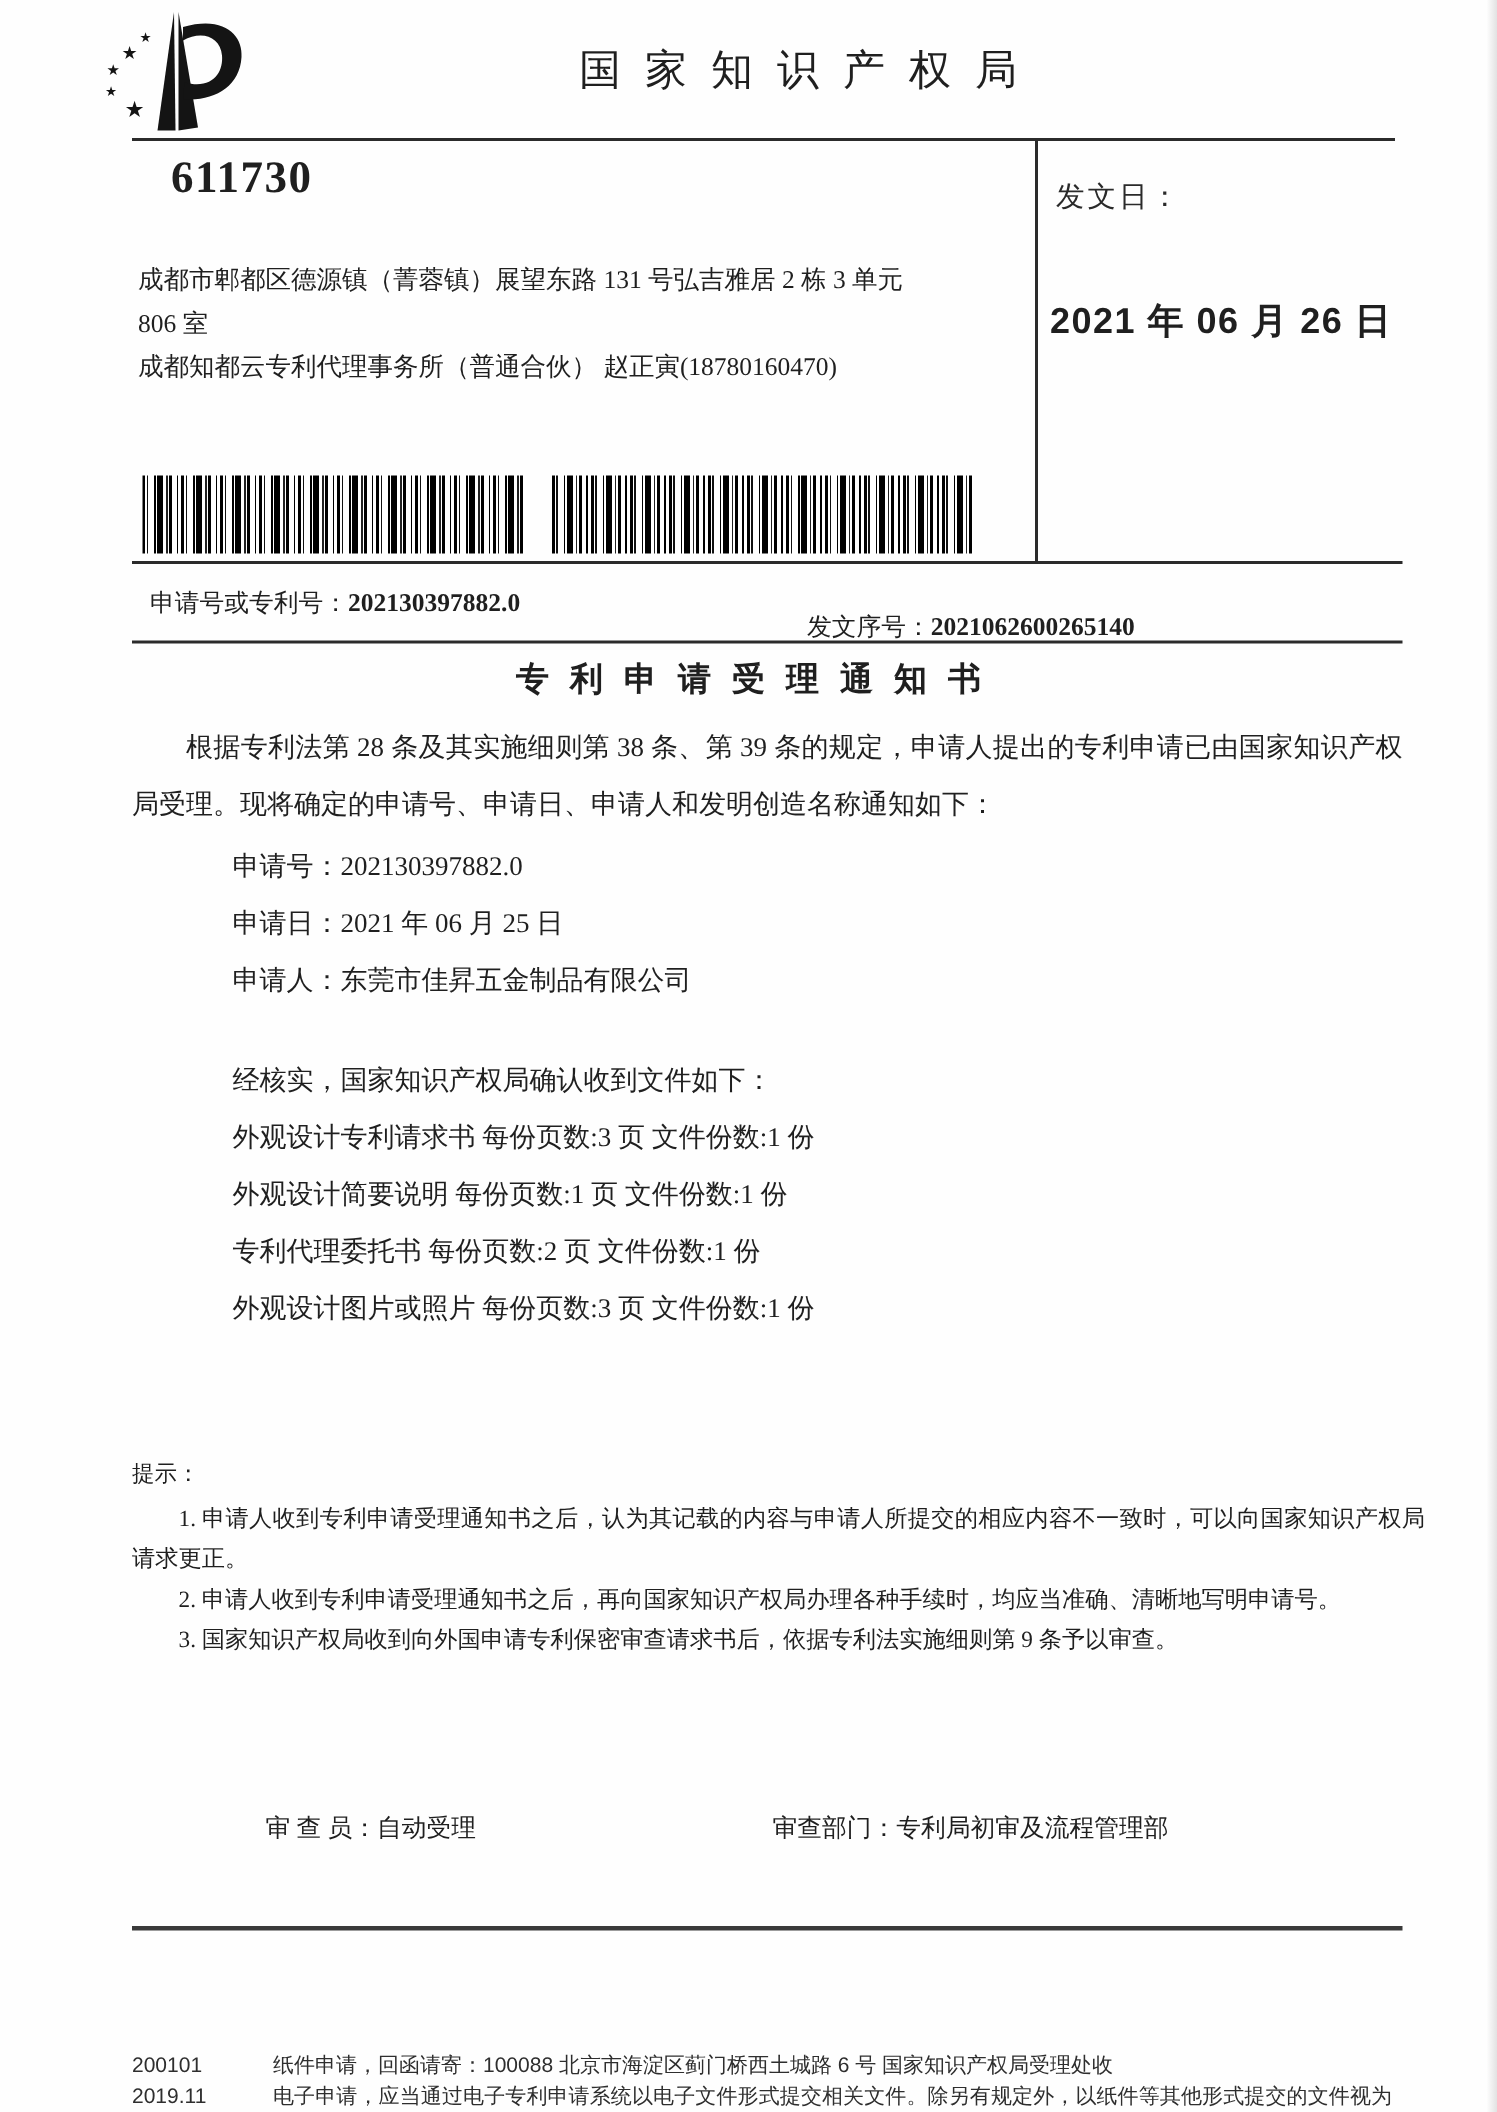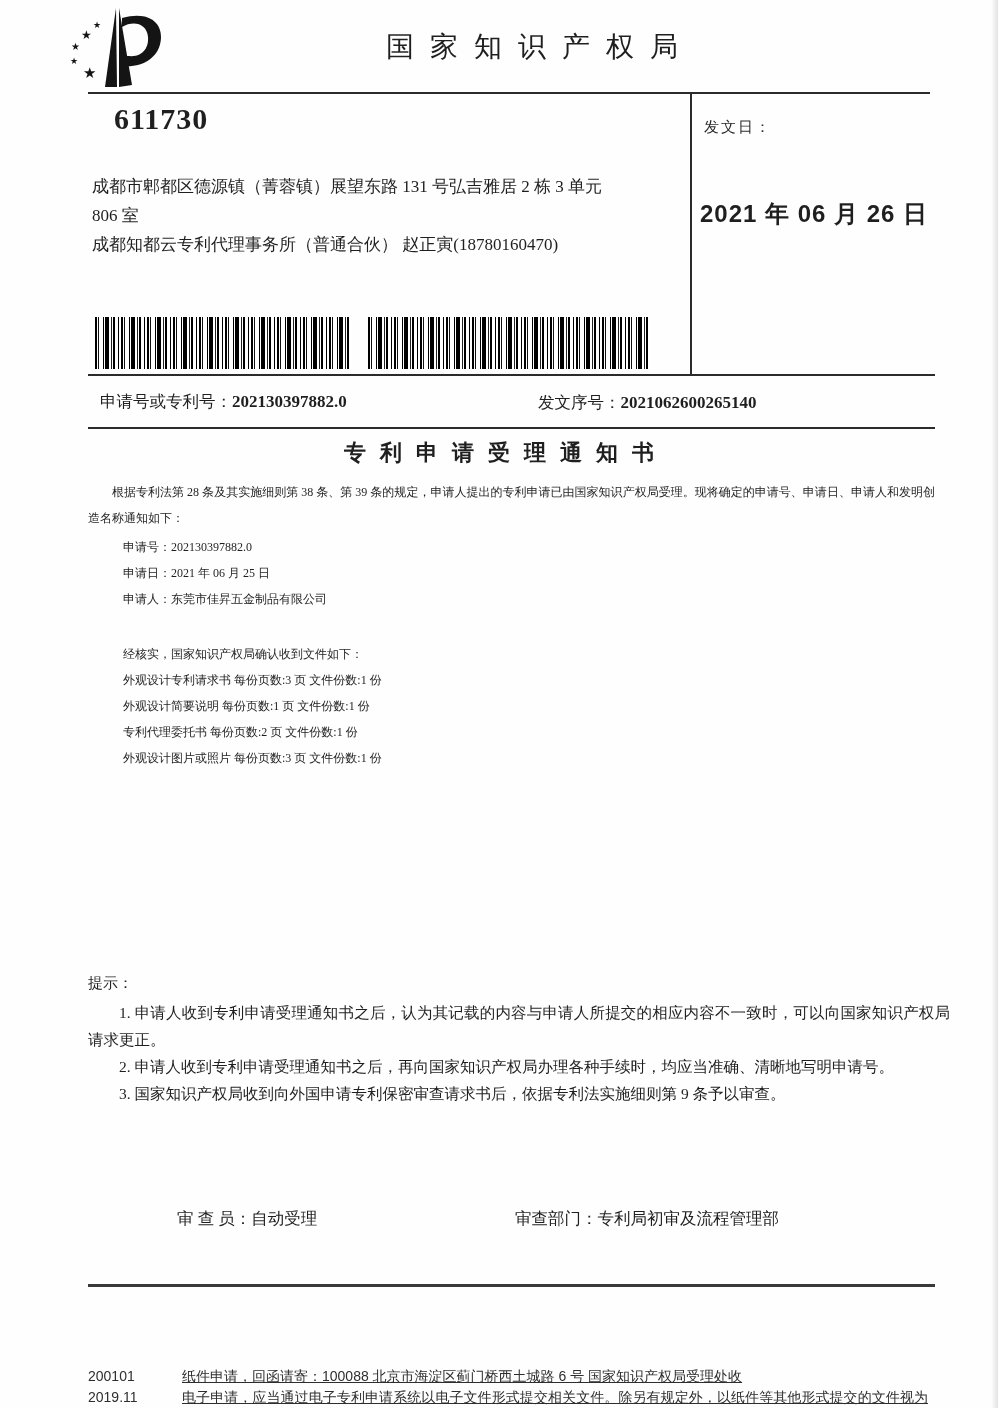--- a/index.html
+++ b/index.html
@@ -48,46 +48,46 @@
         #000 8px,#000 9px,#fff 9px,#fff 10px,
         #000 10px,#000 14px,#fff 14px,#fff 16px,
         #222 16px,#222 17px,#fff 17px,#fff 18px,
         #000 18px,#000 20px,#fff 20px,#fff 23px,
         #000 23px,#000 24px,#fff 24px,#fff 26px);
   }
   .barcode-left  { left:95px;  width:256px; }
   .barcode-right { left:368px; width:281px; }
 
   
-  .issue-label { position:absolute; left:704px; top:118px; font-size:15px; letter-spacing:2px; color:#2a2a2a; }
+  .issue-label { position:absolute; left:704px; top:118px; font-size:19px; letter-spacing:2px; color:#2a2a2a; }
   .issue-date  {
     position:absolute; left:700px; top:198px;
     font-family:"Liberation Sans","DejaVu Sans",sans-serif;
     font-size:24px; font-weight:700; letter-spacing:1px; white-space:nowrap;
   }
 
   
   .ref-row { position:absolute; left:88px; top:389px; width:847px; font-size:16.5px; }
   .ref-app { position:absolute; left:12px; top:2px; white-space:nowrap; }
-  .ref-serial { position:absolute; left:450px; top:3px; white-space:nowrap; }
+  .ref-serial { position:absolute; left:450px; top:18px; white-space:nowrap; }
   .ref-num { font-weight:700; font-size:17px; }
 
   
   .notice-title {
     position:absolute; left:0; right:0; top:438px;
     text-align:center; font-size:22px; font-weight:700;
     letter-spacing:14px; text-indent:14px; white-space:nowrap;
   }
   .body-block {
     position:absolute; left:88px; top:479px; width:847px;
-    font-size:12px; line-height:26px;
+    font-size:18px; line-height:38px;
   }
   .body-block p { margin:0; text-indent:2em; text-align:justify; }
   .field-list { margin:3px 0 0 35px; }
-  .field-line { white-space:nowrap; }
+  .field-line { white-space:nowrap;margin-left:32px; }
   .spacer27 { height:26px; }
 
   
   .tips-block {
     position:absolute; left:88px; top:958px; width:862px;
     font-size:15.5px; line-height:27px;
   }
   .tips-heading { font-size:15px; margin:12px 0 2px 0; }
   .tips-block p.tip { margin:0; text-indent:2em; text-align:justify; }
 
@@ -97,21 +97,21 @@
   .department { position:absolute; left:427px; top:0; white-space:nowrap; }
 
   
   .footer {
     position:absolute; left:88px; top:1366px; width:860px;
     font-family:"Liberation Sans","DejaVu Sans",sans-serif;
     font-size:14px; line-height:21px; color:#2e2e2e;
   }
   .footer-codes { position:absolute; left:0; top:0; width:90px; }
   .footer-text  { margin-left:94px; width:746px; }
-  .footer-text p { margin:0; text-align:justify;text-decoration:underline; }
+  .footer-text p { margin:0; text-align:justify; }
   .nowrap { white-space:nowrap; }
 </style>
 </head>
 <body>
 
 <div class="page">
   <div class="scan-edge"></div>
 
   <svg class="logo" viewBox="0 0 96 86" xmlns="http://www.w3.org/2000/svg">
     <path d="M46 2 L35 81 L47 81 Z" fill="#141414"></path>

